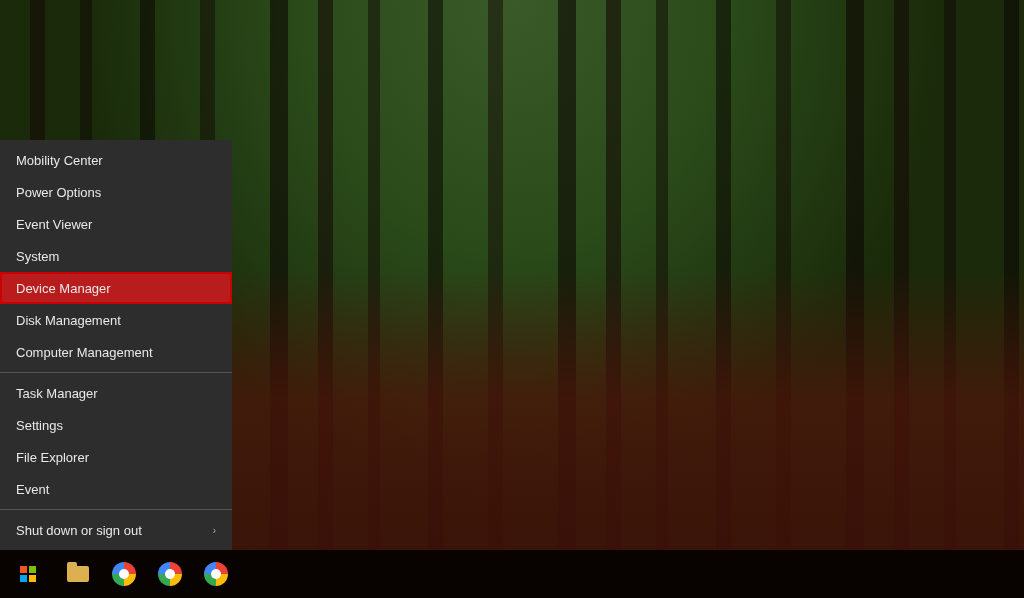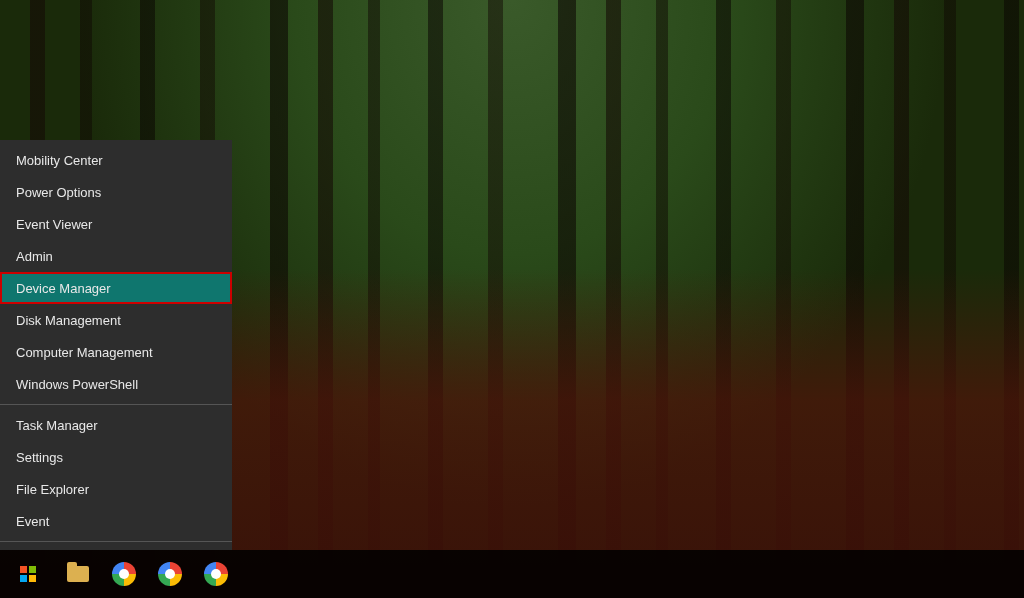--- a/index.html
+++ b/index.html
@@ -122,21 +122,21 @@
       justify-content: space-between;
       padding: 8px 16px;
       color: #e8e8e8;
       font-size: 13px;
       cursor: pointer;
       min-height: 32px;
       position: relative;
     }
 
     .menu-item.highlighted {
-      background: #0f766e;
+      background: #b91c1c;
       outline: 2px solid #cc0000;
       outline-offset: -2px;
     }
 
     .menu-divider {
       height: 1px;
       background: #555;
       margin: 4px 0;
     }
 
@@ -192,48 +192,49 @@
     <div class="menu-item">
       <span>Mobility Center</span>
     </div>
     <div class="menu-item">
       <span>Power Options</span>
     </div>
     <div class="menu-item">
       <span>Event Viewer</span>
     </div>
     <div class="menu-item">
-      <span>Admin</span>
+      <span>System</span>
     </div>
     <div class="menu-item highlighted">
       <span>Device Manager</span>
     </div>
     <div class="menu-item">
       <span>Disk Management</span>
     </div>
     <div class="menu-item">
       <span>Computer Management</span>
     </div>
-    <div class="menu-item">
-      <span>Windows PowerShell</span>
-    </div>
     <div class="menu-divider"></div>
     <div class="menu-item">
       <span>Task Manager</span>
     </div>
     <div class="menu-item">
       <span>Settings</span>
     </div>
     <div class="menu-item">
       <span>File Explorer</span>
     </div>
     <div class="menu-item">
       <span>Event</span>
     </div>
     <div class="menu-divider"></div>
+    <div class="menu-item">
+      <span>Shut down or sign out</span>
+      <span class="menu-arrow">›</span>
+    </div>
   </div>
 
 <div class="taskbar">
   <div class="taskbar-start">
     <svg width="16" height="16" viewBox="0 0 16 16" fill="white">
       <rect x="0" y="0" width="7" height="7" fill="#f35325"></rect>
       <rect x="9" y="0" width="7" height="7" fill="#81bc06"></rect>
       <rect x="0" y="9" width="7" height="7" fill="#05a6f0"></rect>
       <rect x="9" y="9" width="7" height="7" fill="#ffba08"></rect>
     </svg>

